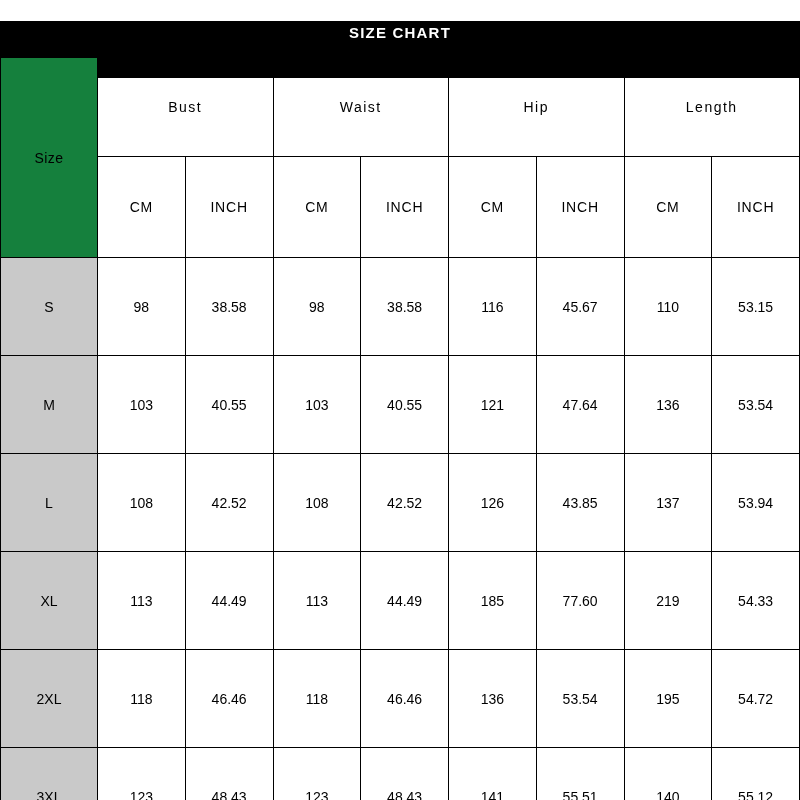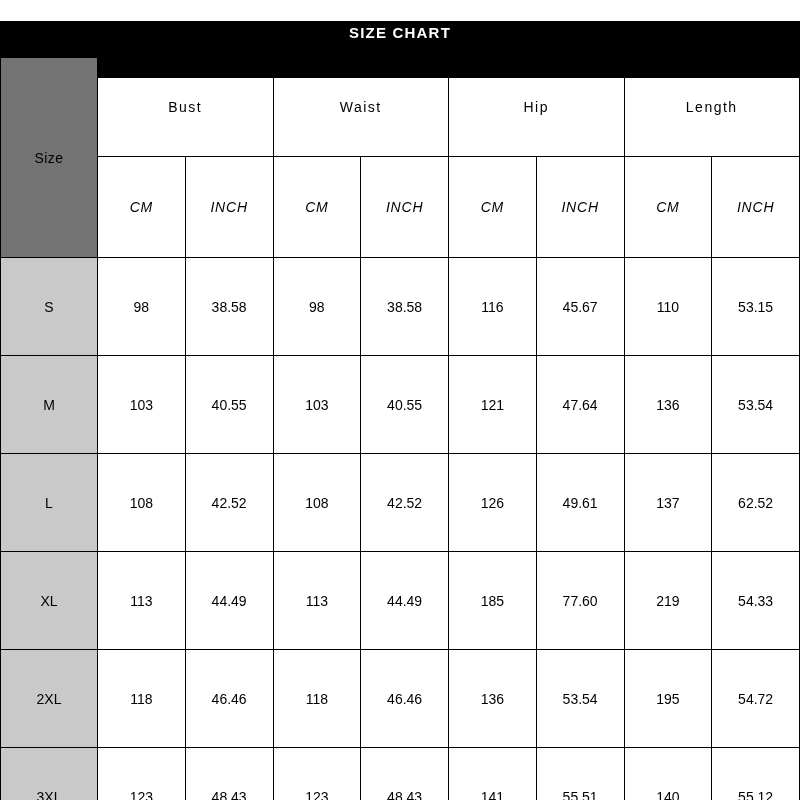--- a/index.html
+++ b/index.html
@@ -59,35 +59,34 @@
     padding: 0;
   }
   
   .col-size {
     width: 96px;
     background: #c9c9c9;
     font-weight: bold;
     font-size: 14px;
   }
   .cell-size-header {
-    background: #737373;
+    background: #15803d;
     font-weight: bold;
     font-size: 13px;
     letter-spacing: 0.5px;
   }
   .group-header {
     height: 98px;
     font-size: 14px;
     letter-spacing: 1.5px;
   }
   .unit-header {
     height: 100px;
     font-size: 14px;
     letter-spacing: 0.8px;
-    font-style: italic;
   }
   .data-row td {
     height: 97px;
   }
   .data-cell {
     font-size: 14px;
   }
   .col-unit {
     width: 88px;
   }
@@ -145,23 +144,23 @@
         <td class="data-cell">53.54</td>
       </tr>
 
       <tr class="data-row">
         <td class="col-size">L</td>
         <td class="data-cell">108</td>
         <td class="data-cell">42.52</td>
         <td class="data-cell">108</td>
         <td class="data-cell">42.52</td>
         <td class="data-cell">126</td>
-        <td class="data-cell">49.61</td>
+        <td class="data-cell">43.85</td>
         <td class="data-cell">137</td>
-        <td class="data-cell">62.52</td>
+        <td class="data-cell">53.94</td>
       </tr>
 
       <tr class="data-row">
         <td class="col-size">XL</td>
         <td class="data-cell">113</td>
         <td class="data-cell">44.49</td>
         <td class="data-cell">113</td>
         <td class="data-cell">44.49</td>
         <td class="data-cell">185</td>
         <td class="data-cell">77.60</td>

